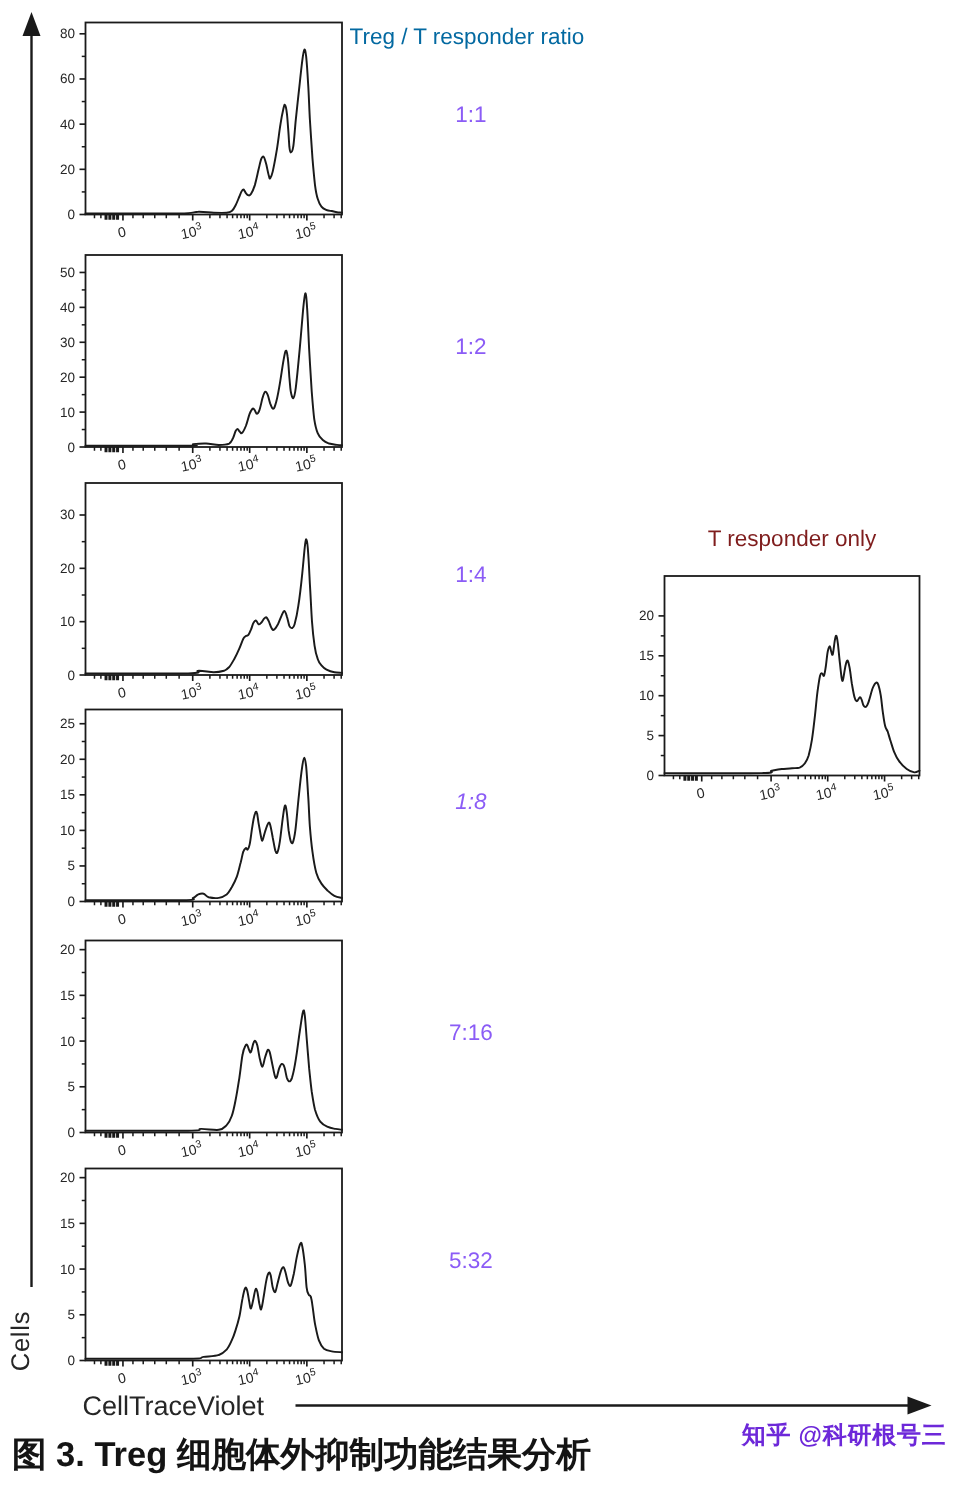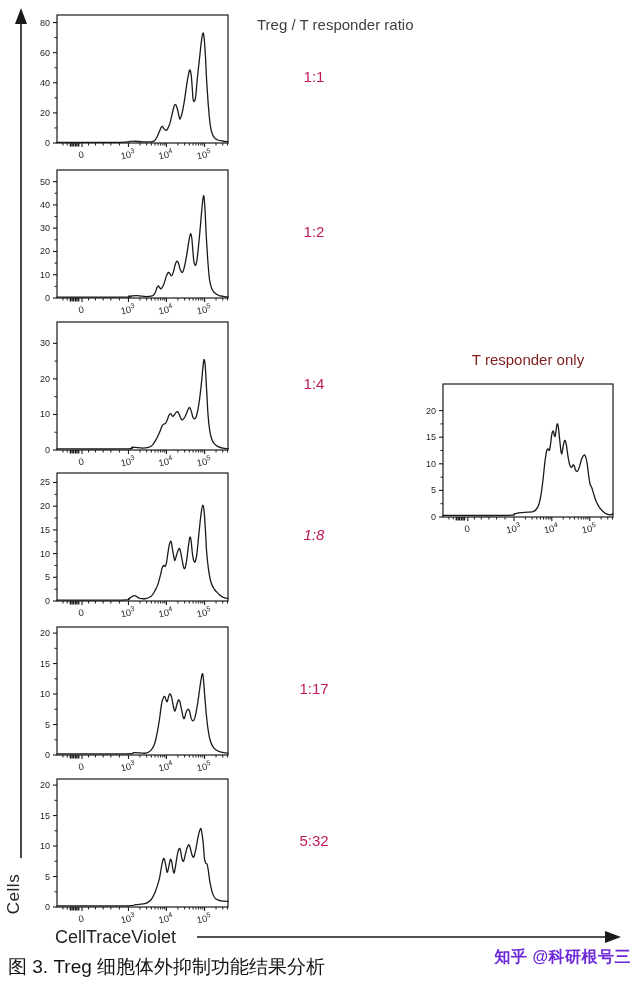--- a/index.html
+++ b/index.html
@@ -6,25 +6,25 @@
   #figure{
     position:relative;width:637px;height:990px;background:#ffffff;overflow:hidden;
     font-family:"Liberation Sans","DejaVu Sans",sans-serif;color:#262626;
   }
   .abs{position:absolute;}
   #y-axis-label{
     position:absolute;left:-25px;top:883px;width:80px;height:22px;
     transform:rotate(-90deg);font-size:17px;color:#262626;text-align:center;letter-spacing:.5px;
   }
   #x-axis-label{position:absolute;left:55px;top:927px;font-size:18px;color:#262626;}
-  #column-title{position:absolute;left:233px;top:16px;font-size:15px;color:#404040;margin-left:24px;}
+  #column-title{position:absolute;left:233px;top:16px;font-size:15px;color:#0369a1;}
   #right-plot-title{position:absolute;left:428px;top:351px;width:200px;text-align:center;font-size:15px;color:#7f1d1d;}
-  #figure-caption{position:absolute;left:8px;top:954px;font-size:19px;font-weight:normal;color:#141414;}
+  #figure-caption{position:absolute;left:8px;top:954px;font-size:23px;font-weight:bold;color:#141414;}
   #watermark{position:absolute;right:6px;top:947px;font-size:16px;color:#6d28d9;font-weight:bold;letter-spacing:.5px;}
-  .ratio-label{position:absolute;width:60px;text-align:center;font-size:15px;color:#be185d;}
+  .ratio-label{position:absolute;width:60px;text-align:center;font-size:15px;color:#8b5cf6;}
   .plot-svg{position:absolute;overflow:visible;}
   svg text{font-family:"Liberation Sans","DejaVu Sans",sans-serif;}
 </style>
 </head>
 <body>
 
 <div id="figure">
 
   <svg class="abs" width="637" height="990" style="left:0;top:0">
     <g>
@@ -325,21 +325,21 @@
         <line x1="74.475" y1="135" x2="74.475" y2="137.5" stroke="#1a1a1a" stroke-width="1"></line>
         <line x1="82.17" y1="135" x2="82.17" y2="137.5" stroke="#1a1a1a" stroke-width="1"></line>
         <line x1="89.86500000000001" y1="135" x2="89.86500000000001" y2="137.5" stroke="#1a1a1a" stroke-width="1"></line>
         <line x1="98.41499999999999" y1="135" x2="98.41499999999999" y2="137.5" stroke="#1a1a1a" stroke-width="1"></line>
         <line x1="49.68" y1="135" x2="49.68" y2="138.5" stroke="#1a1a1a" stroke-width="2"></line>
         <line x1="52.245000000000005" y1="135" x2="52.245000000000005" y2="138.5" stroke="#1a1a1a" stroke-width="2"></line>
         <line x1="54.81" y1="135" x2="54.81" y2="138.5" stroke="#1a1a1a" stroke-width="2"></line>
         <line x1="57.375" y1="135" x2="57.375" y2="138.5" stroke="#1a1a1a" stroke-width="2"></line>
         <path d="M36.0,133.8C47.4,133.8 91.6,134.0 104.4,133.8C117.2,133.6 109.5,132.7 113.0,132.6C116.4,132.5 122.1,133.6 124.9,133.2C127.8,132.8 128.6,131.6 130.1,130.1C131.5,128.6 132.5,126.8 133.5,124.0C134.5,121.3 135.2,117.9 136.0,113.7C136.9,109.4 137.8,103.5 138.6,98.4C139.4,93.3 140.0,86.6 140.7,83.2C141.3,79.7 141.8,78.8 142.4,77.7C142.9,76.6 143.3,76.1 143.7,76.5C144.2,76.9 144.7,79.3 145.1,80.1C145.5,81.0 145.8,82.2 146.3,81.4C146.8,80.5 147.5,76.5 148.0,75.3C148.5,74.0 148.8,73.7 149.2,74.0C149.6,74.4 150.1,75.1 150.6,77.1C151.1,79.1 151.7,83.9 152.3,86.2C152.9,88.6 153.4,91.3 154.0,91.1C154.6,90.9 155.1,86.8 155.7,85.0C156.3,83.2 156.9,80.8 157.4,80.1C157.9,79.5 158.3,79.8 158.8,81.4C159.3,82.9 159.9,86.6 160.5,89.3C161.1,91.9 161.7,95.7 162.2,97.2C162.7,98.7 162.9,99.2 163.4,98.4C163.9,97.6 164.5,93.9 165.1,92.3C165.7,90.8 166.2,89.5 166.8,89.3C167.4,89.1 168.0,89.6 168.5,91.1C169.1,92.6 169.7,96.8 170.2,98.4C170.8,100.1 171.4,100.9 171.9,100.9C172.5,100.9 172.9,100.9 173.7,98.4C174.4,96.0 175.4,91.3 176.2,86.2C177.1,81.2 178.0,73.2 178.8,68.0C179.6,62.7 180.4,56.4 181.0,54.5C181.6,52.7 181.8,53.7 182.2,57.0C182.6,60.2 183.1,68.2 183.6,74.0C184.1,79.9 184.6,86.7 185.1,92.3C185.7,97.9 186.2,103.0 186.8,107.6C187.5,112.1 188.1,116.4 189.0,119.8C190.0,123.1 191.0,125.8 192.5,127.7C193.9,129.6 195.9,130.5 197.6,131.3C199.3,132.2 201.2,132.3 202.7,132.6C204.3,132.9 206.3,133.1 207.0,133.2" fill="none" stroke="#1a1a1a" stroke-width="1.3" stroke-linejoin="round" stroke-linecap="round"></path>
       </svg>
-      <div class="ratio-label" style="left: 284px; top: 680px;">1:17</div>
+      <div class="ratio-label" style="left: 284px; top: 680px;">7:16</div>
       <svg class="plot-svg" width="213" height="159" style="left:21px;top:772px">
         <rect x="36" y="7" width="171" height="128" fill="none" stroke="#1a1a1a" stroke-width="1.2"></rect>
         <line x1="32" y1="135" x2="36" y2="135" stroke="#1a1a1a" stroke-width="1.1"></line>
         <text x="29" y="138" text-anchor="end" font-size="9px" fill="#262626">0</text>
         <line x1="32" y1="104.52380952380952" x2="36" y2="104.52380952380952" stroke="#1a1a1a" stroke-width="1.1"></line>
         <text x="29" y="107.52380952380952" text-anchor="end" font-size="9px" fill="#262626">5</text>
         <line x1="32" y1="74.04761904761905" x2="36" y2="74.04761904761905" stroke="#1a1a1a" stroke-width="1.1"></line>
         <text x="29" y="77.04761904761905" text-anchor="end" font-size="9px" fill="#262626">10</text>
         <line x1="32" y1="43.57142857142857" x2="36" y2="43.57142857142857" stroke="#1a1a1a" stroke-width="1.1"></line>
         <text x="29" y="46.57142857142857" text-anchor="end" font-size="9px" fill="#262626">15</text>

